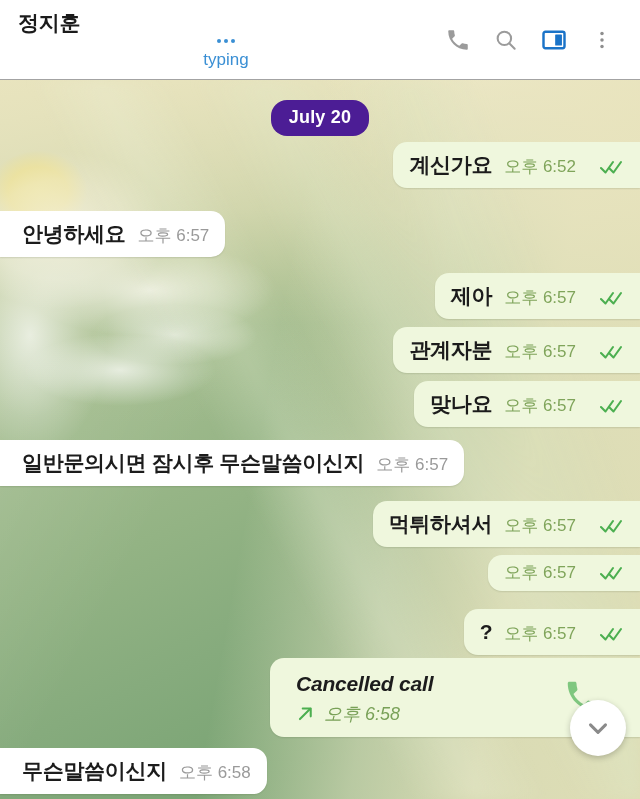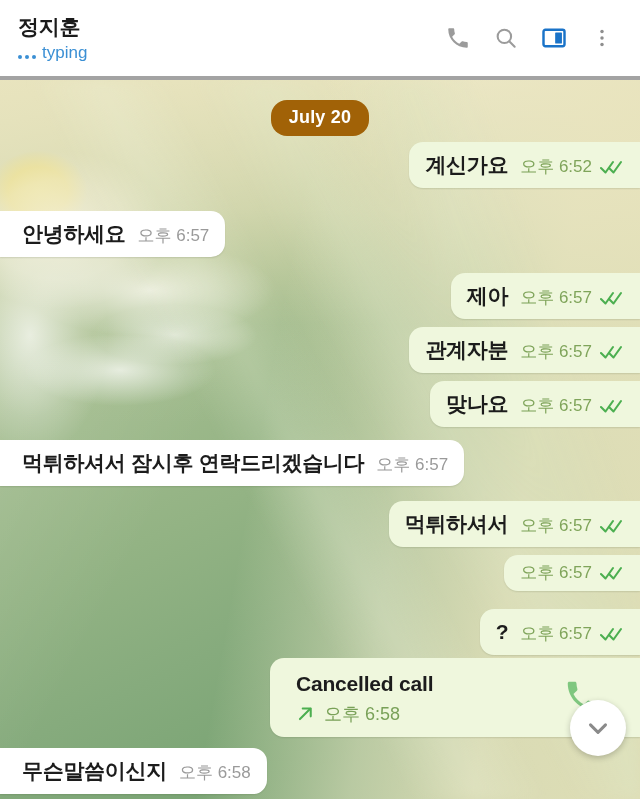--- a/index.html
+++ b/index.html
@@ -12,28 +12,28 @@
 
   
   #app { position:relative; width:640px; height:799px; overflow:hidden; }
 
   .header {
     position:absolute; left:0; top:0; width:640px; height:80px;
     background:#ffffff;
     display:flex; align-items:center;
     padding:0 14px 0 18px;
     z-index:30;
-    border-bottom:4px solid #a3a3a3;
+    border-bottom:1px solid #a3a3a3;
   }
   .header-titles { flex:1 1 auto; min-width:0; }
   .contact-name {
     font-size:21px; font-weight:bold; color:#1b1b1b;
     line-height:1.15; letter-spacing:-0.2px;
   }
-  .typing-row { display:flex; align-items:flex-end; gap:6px; margin-top:4px; }
+  .typing-row { display:flex; align-items:center; gap:6px; margin-top:4px;flex-direction:column; }
   .typing-dots { display:inline-flex; gap:3px; align-items:center; padding-bottom:2px;}
   .typing-dots i { width:4px; height:4px; border-radius:50%; background:#3a8fd4; display:block; }
   .typing-text { font-size:17px; color:#3a8fd4; line-height:1; }
 
   .header-actions { display:flex; align-items:center; gap:0px; flex:0 0 auto; }
   .hbtn {
     width:48px; height:48px; display:flex; align-items:center; justify-content:center;
     cursor:pointer; border-radius:50%;
   }
   .hbtn svg { display:block; }
@@ -80,21 +80,21 @@
   }
 
   
   .messages { position:absolute; inset:0; }
 
   .date-badge-wrap {
     position:absolute; top:20px; left:0; width:640px;
     display:flex; justify-content:center;
   }
   .date-badge {
-    background:#a16207; color:#ffffff;
+    background:#4c1d95; color:#ffffff;
     font-size:18px; font-weight:bold;
     padding:7px 18px 8px; border-radius:16px;
     letter-spacing:0.2px;
   }
 
   .row { position:absolute; display:flex; }
   .row.out { right:0; justify-content:flex-end; }
   .row.in  { left:0;  justify-content:center; }
 
   .bubble {
@@ -110,35 +110,36 @@
   }
   .bubble.in {
     background:#ffffff;
     border-radius:0 14px 14px 0;
     padding-left:22px;
   }
   .msg-text {
     font-size:21px; color:#1c1c1c; font-weight:bold;
     line-height:1.3; white-space:nowrap; letter-spacing:-0.3px;
   }
-  .msg-meta { display:flex; align-items:center; gap:8px; flex:0 0 auto; }
+  .msg-meta { display:flex; align-items:center; gap:24px; flex:0 0 auto; }
   .msg-time { font-size:17px; line-height:1; white-space:nowrap; }
   .bubble.out .msg-time { color:#7fa45a; }
   .bubble.in  .msg-time { color:#9a9a9a; }
   .ticks { display:block; }
 
   
   .row.call { right:0; }
   .call-card {
     background:#eff7dd;
     border-radius:14px 0 0 14px;
     padding:14px 29px 14px 26px;
     width:370px;
     display:flex; align-items:center;
     box-shadow:0 1px 1.5px rgba(60,70,40,0.14);
+    font-style:italic;
   }
   .call-body { flex:1 1 auto; }
   .call-title {
     font-size:21px; font-weight:bold; color:#1c1c1c; letter-spacing:-0.2px;
   }
   .call-sub { display:flex; align-items:center; gap:9px; margin-top:8px; }
   .call-time { font-size:18px; color:#79a158; line-height:1; }
   .call-phone { flex:0 0 auto; padding-right:10px; }
 
   
@@ -264,21 +265,21 @@
             <svg class="ticks" width="26" height="16" viewBox="0 0 26 16" fill="none" stroke="#4caf50" stroke-width="2.1" stroke-linecap="round" stroke-linejoin="round">
                 <polyline points="1,9 5.5,13.5 13,3"></polyline>
                 <polyline points="9,9 13.5,13.5 21,3"></polyline>
               </svg>
           </span>
         </div>
       </div>
 
       <div class="row in" style="top:360px;">
         <div class="bubble in">
-          <span class="msg-text">먹튀하셔서 잠시후 연락드리겠습니다</span>
+          <span class="msg-text">일반문의시면 잠시후 무슨말씀이신지</span>
           <span class="msg-meta">
             <span class="msg-time">오후 6:57</span>
           </span>
         </div>
       </div>
 
       <div class="row out" style="top:421px;">
         <div class="bubble out">
           <span class="msg-text">먹튀하셔서</span>
           <span class="msg-meta">

